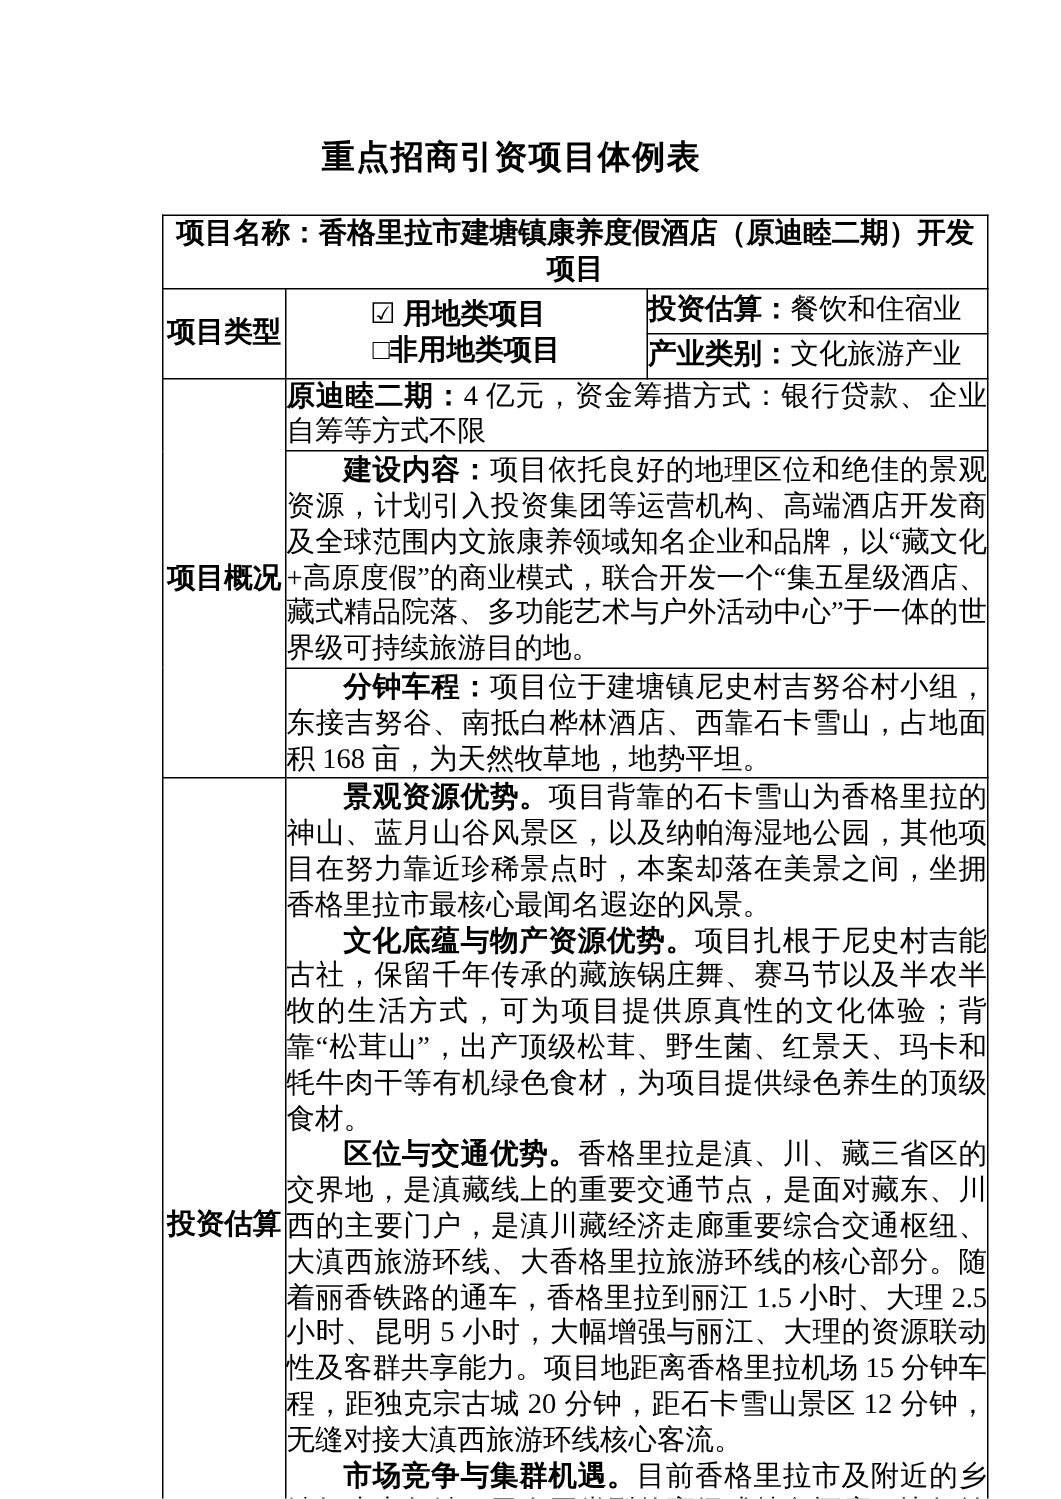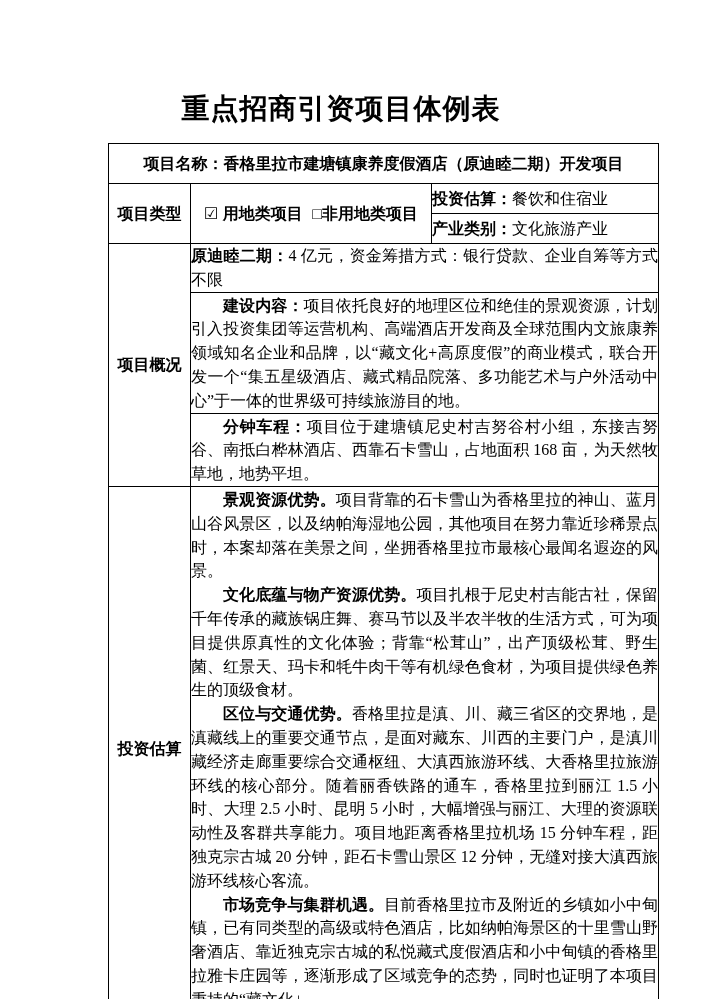--- a/index.html
+++ b/index.html
@@ -10,35 +10,35 @@
     color: #000;
     font-family: "Liberation Serif", "DejaVu Serif", serif;
   }
   .page { position: relative; width: 707px; height: 999px; overflow: hidden; background:#fff; }
 
   .doc-title {
     position: absolute; top: 90px; left: 0; width: 682px;
     text-align: center;
     font-family: "Liberation Serif", "DejaVu Serif", serif;
     font-weight: 700;
-    font-size: 28px;
+    font-size: 22px;
     letter-spacing: 1px;
   }
 
   table.doc-table {
     position: absolute; left: 108px; top: 143px;
     width: 550px;
     border-collapse: collapse;
     table-layout: fixed;
   }
   table.doc-table td {
     border: 1px solid #000;
     padding: 0;
     vertical-align: middle;
-    font-size: 16px;
+    font-size: 19px;
     line-height: 23.8px;
   }
 
   .heiti { font-family: "Liberation Sans", "DejaVu Sans", sans-serif; font-weight: 700; }
 
   td.name-cell { text-align: center; font-size: 15.5px; height: 40px; }
   td.side-hdr  { text-align: center; font-size: 15px; }
   td.type-opts { text-align: center; font-size: 14.5px; height: 60px; }
   td.cat-cell  { height: 30px; padding: 0 4px 0 8px; white-space: nowrap; overflow: hidden; }
   td.text-cell { padding: 0 6px; vertical-align: top; }

